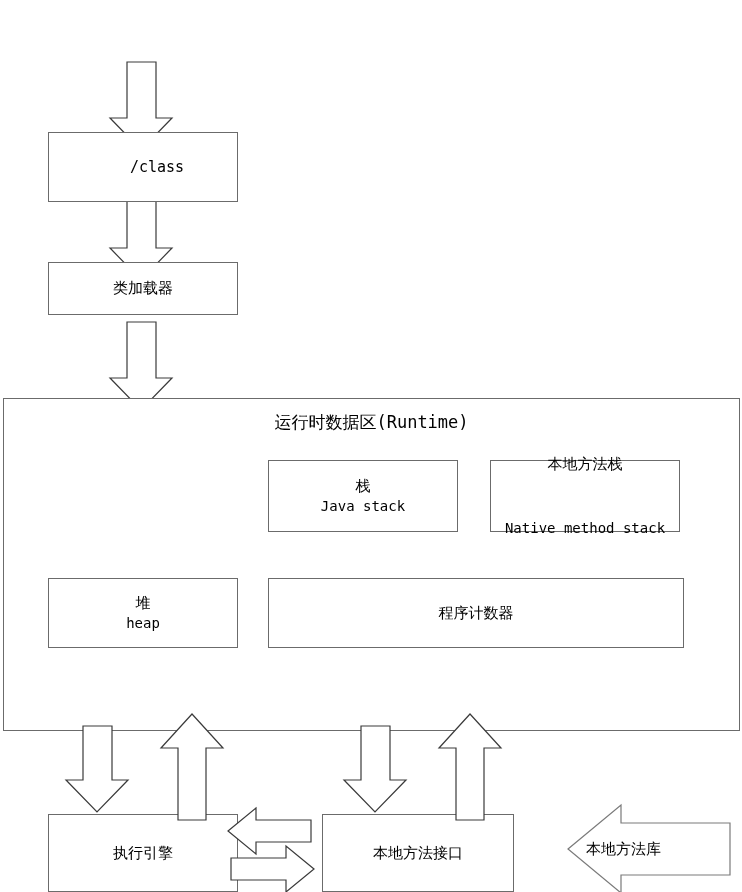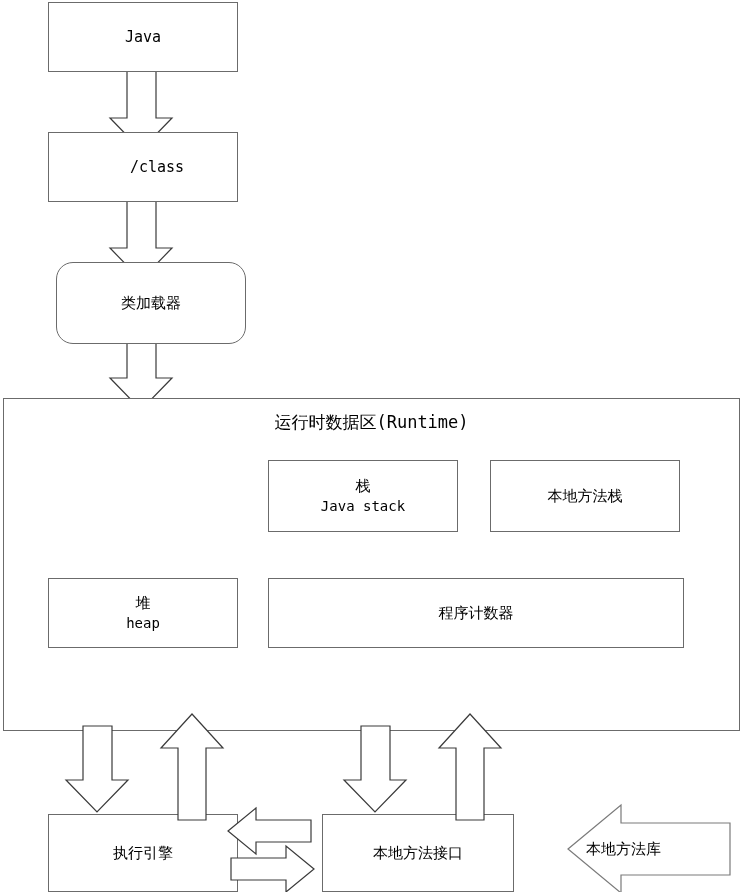--- a/index.html
+++ b/index.html
@@ -56,44 +56,42 @@
 
   <svg class="arrows under" viewBox="0 0 742 892">
 
     <polygon class="ar" points="127,62 156,62 156,118 172,118 141,150 110,118 127,118"></polygon>
 
     <polygon class="ar" points="127,192 156,192 156,248 172,248 141,280 110,248 127,248"></polygon>
 
     <polygon class="ar" points="127,322 156,322 156,378 172,378 141,410 110,378 127,378"></polygon>
   </svg>
 
-  <div class="box" style="left:48px;top:2px;width:190px;height:70px;">
-    <span class="cn">Java</span>
-  </div>
 
   <div class="box" style="left:48px;top:132px;width:190px;height:70px;padding-left:28px;">
     <span class="cn">/class</span>
   </div>
 
-  <div class="box" style="left:56px;top:262px;width:190px;height:82px;border-radius:17px;">
+  <div class="box" style="left:48px;top:262px;width:190px;height:53px;">
     <span class="cn">类加载器</span>
   </div>
 
   <div class="box runtime" style="left:3px;top:398px;width:737px;height:333px;">
     <span class="title">运行时数据区(Runtime)</span>
   </div>
 
 
   <div class="box" style="left:268px;top:460px;width:190px;height:72px;">
     <span class="cn">栈</span>
     <span class="en">Java stack</span>
   </div>
 
   <div class="box" style="left:490px;top:460px;width:190px;height:72px;gap:44px;">
     <span class="cn">本地方法栈</span>
+    <span class="en">Native method stack</span>
   </div>
 
   <div class="box" style="left:48px;top:578px;width:190px;height:70px;">
     <span class="cn">堆</span>
     <span class="en">heap</span>
   </div>
 
   <div class="box" style="left:268px;top:578px;width:416px;height:70px;justify-content:center;">
     <span class="cn">程序计数器</span>
   </div>

